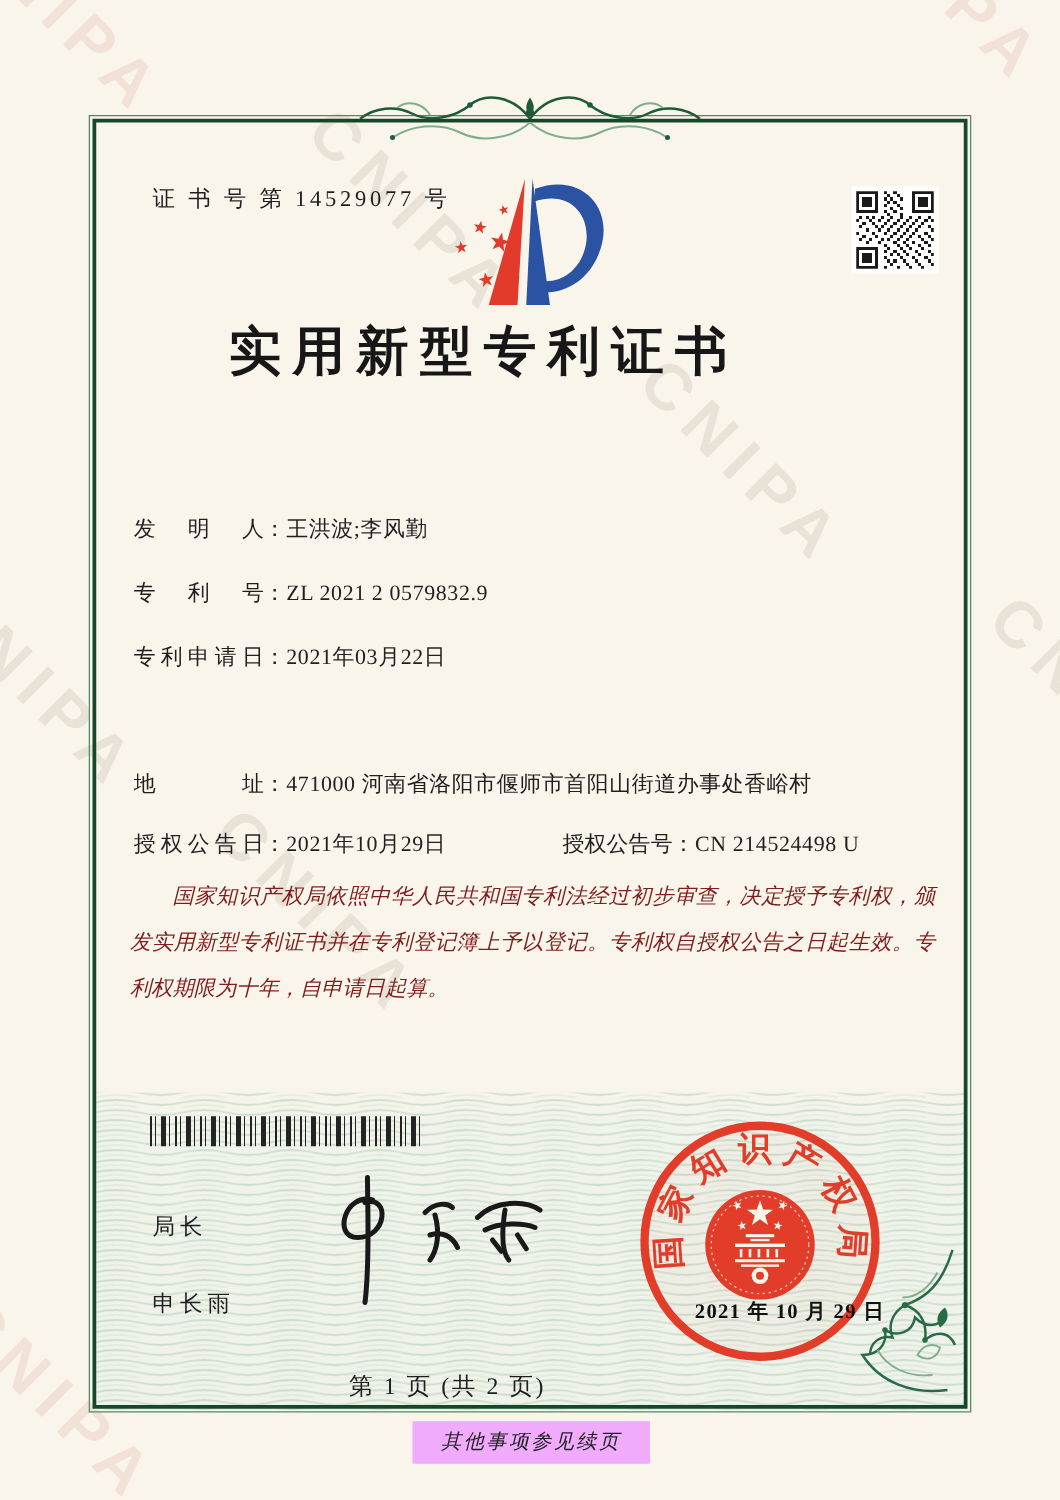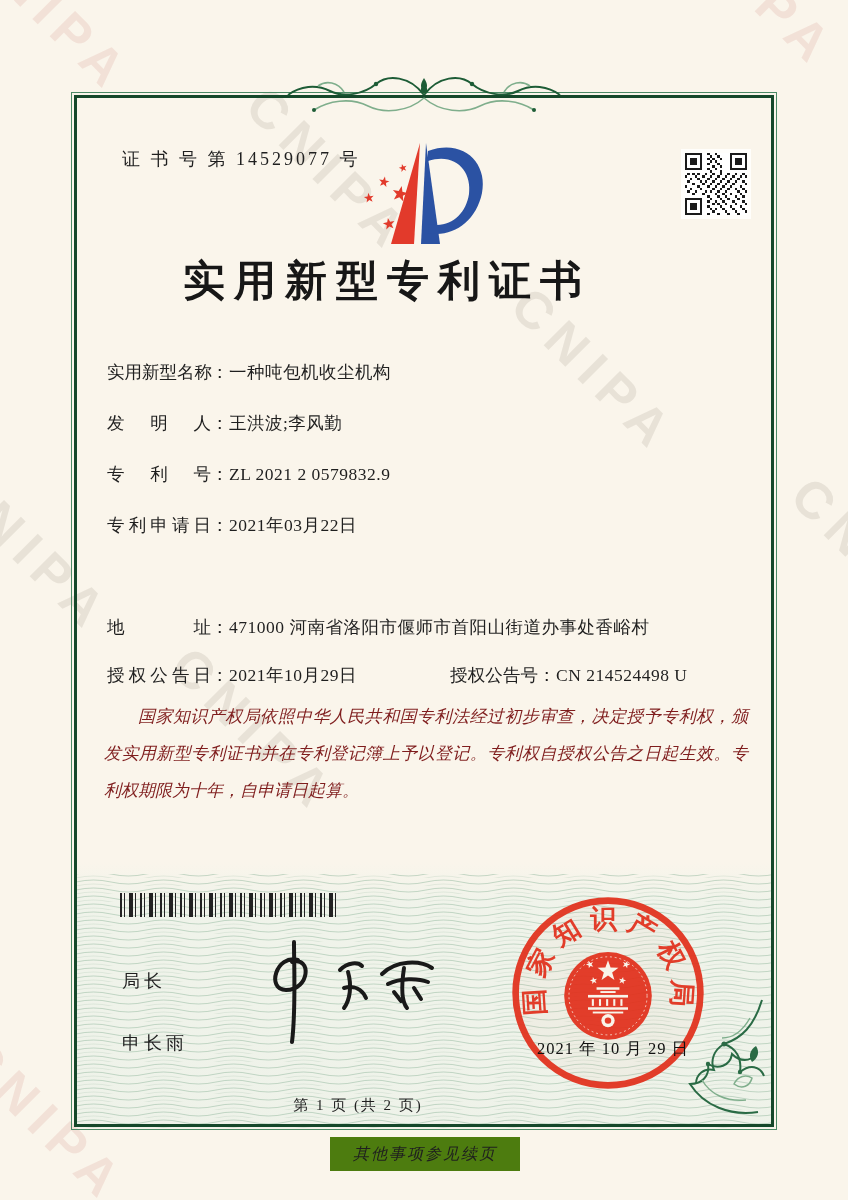--- a/index.html
+++ b/index.html
@@ -171,41 +171,42 @@
     position: absolute;
     left: 508px; top: 893px;
     width: 200px; height: 200px;
     z-index: 5;
     opacity: 0.93;
   }
   .seal-date {
     position: absolute;
     left: 518px; top: 1038px;
     width: 190px;
-    text-align: center;
+    text-align: right;
     font-size: 16.5px;
     letter-spacing: 1px;
     color: #111;
     z-index: 6;
     white-space: nowrap;
+    font-weight: bold;
   }
   .page-indicator {
     position: absolute;
     left: 71px; top: 1096px;
     width: 574px;
     text-align: center;
-    font-size: 15px;
+    font-size: 19px;
     letter-spacing: 2px;
     z-index: 4;
   }
   .continuation-box {
     position: absolute;
     left: 330px; top: 1137px;
     width: 190px; height: 34px;
-    background: #4d7c0f;
+    background: #f0abfc;
     text-align: center;
     line-height: 34px;
     font-size: 16px;
     font-style: italic;
     letter-spacing: 2px;
     z-index: 4;
   }
 </style>
 </head>
 <body>
@@ -304,23 +305,20 @@
         <path d="M0 0h7v7h-7z M18 0h7v7h-7z M0 18h7v7h-7z" fill="#1a1a1a"></path>
         <path d="M1 1h5v5h-5z M19 1h5v5h-5z M1 19h5v5h-5z" fill="#ffffff"></path>
         <path d="M2 2h3v3h-3z M20 2h3v3h-3z M2 20h3v3h-3z" fill="#1a1a1a"></path>
         <path d="M9 0h1v1h-1z M12 0h1v1h-1z M10 1h1v1h-1z M13 1h1v1h-1z M9 2h1v1h-1z M11 2h1v1h-1z M14 2h1v1h-1z M10 3h1v1h-1z M12 3h1v1h-1z M9 4h1v1h-1z M13 4h1v1h-1z M11 5h1v1h-1z M14 5h1v1h-1z M9 6h1v1h-1z M12 6h1v1h-1z M10 7h1v1h-1z M14 7h1v1h-1z M1 8h1v1h-1z M3 8h1v1h-1z M5 8h1v1h-1z M8 8h1v1h-1z M11 8h1v1h-1z M14 8h1v1h-1z M17 8h1v1h-1z M20 8h1v1h-1z M23 8h1v1h-1z M0 9h1v1h-1z M4 9h1v1h-1z M7 9h1v1h-1z M10 9h1v1h-1z M13 9h1v1h-1z M16 9h1v1h-1z M19 9h1v1h-1z M22 9h1v1h-1z M24 9h1v1h-1z M2 10h1v1h-1z M5 10h1v1h-1z M9 10h1v1h-1z M12 10h1v1h-1z M15 10h1v1h-1z M18 10h1v1h-1z M21 10h1v1h-1z M1 11h1v1h-1z M6 11h1v1h-1z M8 11h1v1h-1z M11 11h1v1h-1z M14 11h1v1h-1z M17 11h1v1h-1z M20 11h1v1h-1z M23 11h1v1h-1z M3 12h1v1h-1z M7 12h1v1h-1z M10 12h1v1h-1z M13 12h1v1h-1z M16 12h1v1h-1z M19 12h1v1h-1z M24 12h1v1h-1z M0 13h1v1h-1z M5 13h1v1h-1z M9 13h1v1h-1z M12 13h1v1h-1z M15 13h1v1h-1z M18 13h1v1h-1z M22 13h1v1h-1z M2 14h1v1h-1z M6 14h1v1h-1z M11 14h1v1h-1z M14 14h1v1h-1z M17 14h1v1h-1z M20 14h1v1h-1z M23 14h1v1h-1z M1 15h1v1h-1z M4 15h1v1h-1z M8 15h1v1h-1z M10 15h1v1h-1z M13 15h1v1h-1z M16 15h1v1h-1z M21 15h1v1h-1z M24 15h1v1h-1z M3 16h1v1h-1z M7 16h1v1h-1z M12 16h1v1h-1z M15 16h1v1h-1z M18 16h1v1h-1z M22 16h1v1h-1z M9 17h1v1h-1z M13 17h1v1h-1z M16 17h1v1h-1z M20 17h1v1h-1z M23 17h1v1h-1z M10 18h1v1h-1z M14 18h1v1h-1z M17 18h1v1h-1z M21 18h1v1h-1z M9 19h1v1h-1z M12 19h1v1h-1z M15 19h1v1h-1z M19 19h1v1h-1z M23 19h1v1h-1z M11 20h1v1h-1z M13 20h1v1h-1z M16 20h1v1h-1z M20 20h1v1h-1z M24 20h1v1h-1z M9 21h1v1h-1z M14 21h1v1h-1z M18 21h1v1h-1z M22 21h1v1h-1z M10 22h1v1h-1z M12 22h1v1h-1z M15 22h1v1h-1z M19 22h1v1h-1z M23 22h1v1h-1z M11 23h1v1h-1z M16 23h1v1h-1z M20 23h1v1h-1z M24 23h1v1h-1z M9 24h1v1h-1z M13 24h1v1h-1z M17 24h1v1h-1z M21 24h1v1h-1z"></path>
       </g>
     </svg>
   </div>
 
   <div class="doc-title">实用新型专利证书</div>
 
-  <div class="field" style="top:360px">
-    <span class="flabel">实用新型名称</span><span class="fcolon">：</span><span class="fvalue">一种吨包机收尘机构</span>
-  </div>
   <div class="field" style="top:411px">
     <span class="flabel">发明人</span><span class="fcolon">：</span><span class="fvalue">王洪波;李风勤</span>
   </div>
   <div class="field" style="top:462px">
     <span class="flabel">专利号</span><span class="fcolon">：</span><span class="fvalue">ZL 2021 2 0579832.9</span>
   </div>
   <div class="field" style="top:513px">
     <span class="flabel">专利申请日</span><span class="fcolon">：</span><span class="fvalue">2021年03月22日</span>
   </div>
   <div class="field" style="top:615px">

